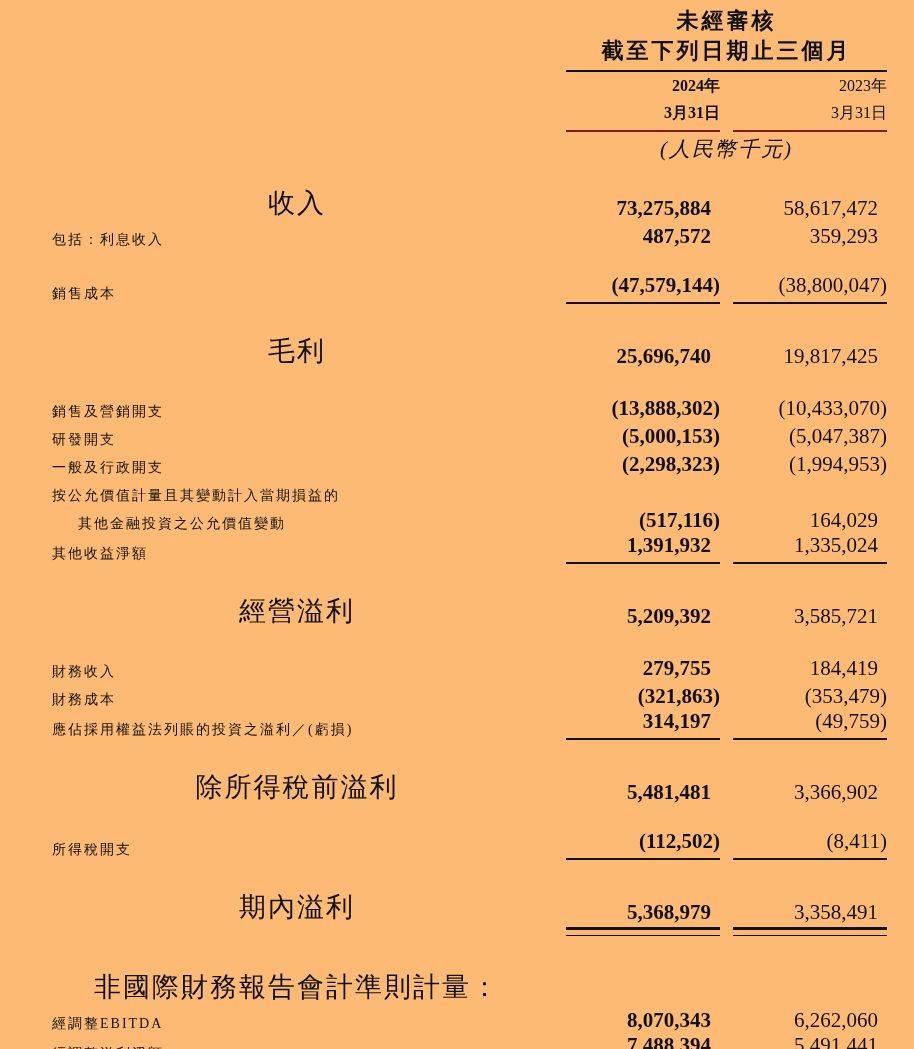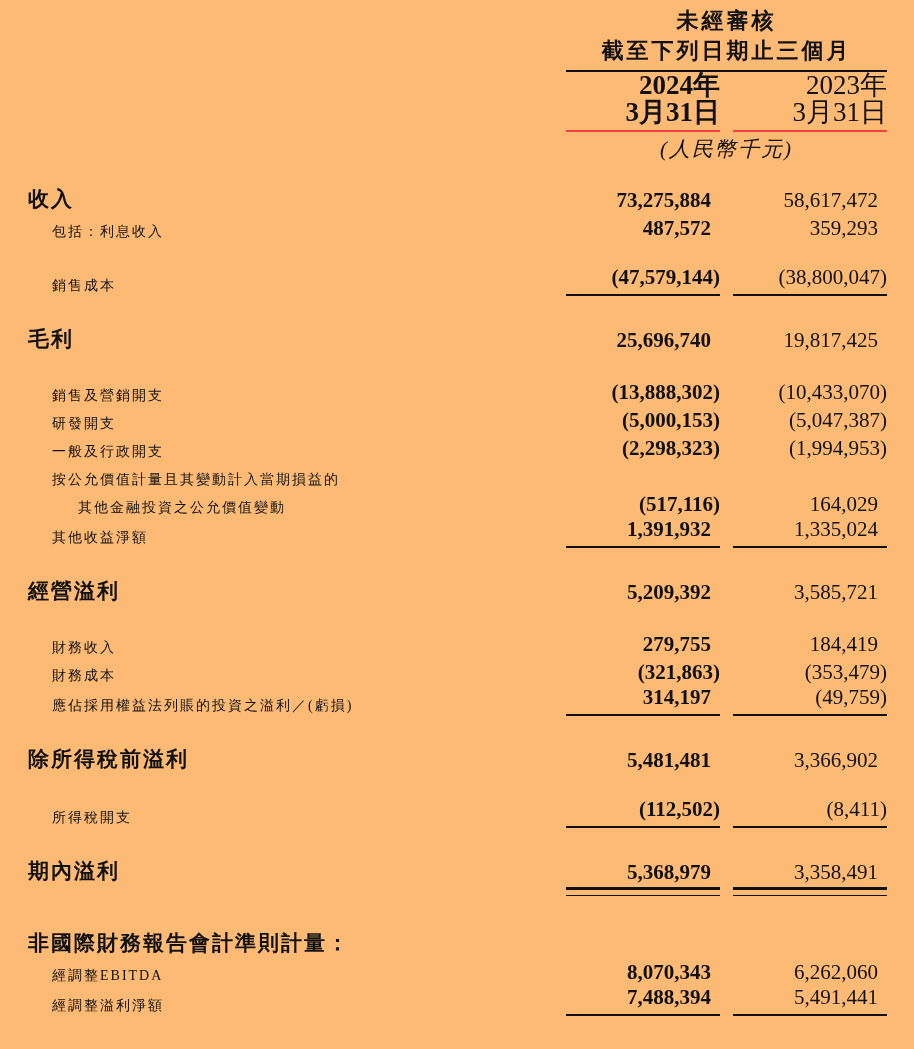--- a/index.html
+++ b/index.html
@@ -38,23 +38,24 @@
   tr.hsp { height: 22px; }
 
   .lbl {
     font-size: 14px;
     letter-spacing: 2px;
     white-space: nowrap;
     overflow: visible;
   }
   .sec {
     font-family: "Liberation Sans", "DejaVu Sans", sans-serif;
-    font-weight: 700;
-    font-size: 21px;
+    font-weight: 400;
+    font-size: 27px;
     letter-spacing: 2px;
+    text-align: center;
   }
   .ind1 { padding-left: 24px; }
   .ind2 { padding-left: 50px; margin-top: 14px; }
 
   .c1, .c2 {
     text-align: right;
     font-size: 21px;
     white-space: nowrap;
   }
   .c1 { font-weight: 700; }
@@ -63,21 +64,21 @@
 
   .hdr-center {
     text-align: center;
     font-family: "Liberation Sans", "DejaVu Sans", sans-serif;
     font-weight: 700;
     font-size: 22px;
     letter-spacing: 3px;
     white-space: nowrap;
   }
   .topline { border-bottom: 2px solid #111; padding-bottom: 4px; }
-  .datecell { text-align: right; font-size: 27px; border-bottom: 2px solid #ef4444; padding-bottom: 4px; }
+  .datecell { text-align: right; font-size: 16px; border-bottom: 2px solid #7f1d1d; padding-bottom: 4px; }
   .datecell div { line-height: 27px; }
   .d2024 { font-weight: 700; }
   .d2023 { font-weight: 400; }
   .curr {
     text-align: center;
     font-style: italic;
     font-size: 21px;
     letter-spacing: 2px;
   }
   .dbl {

